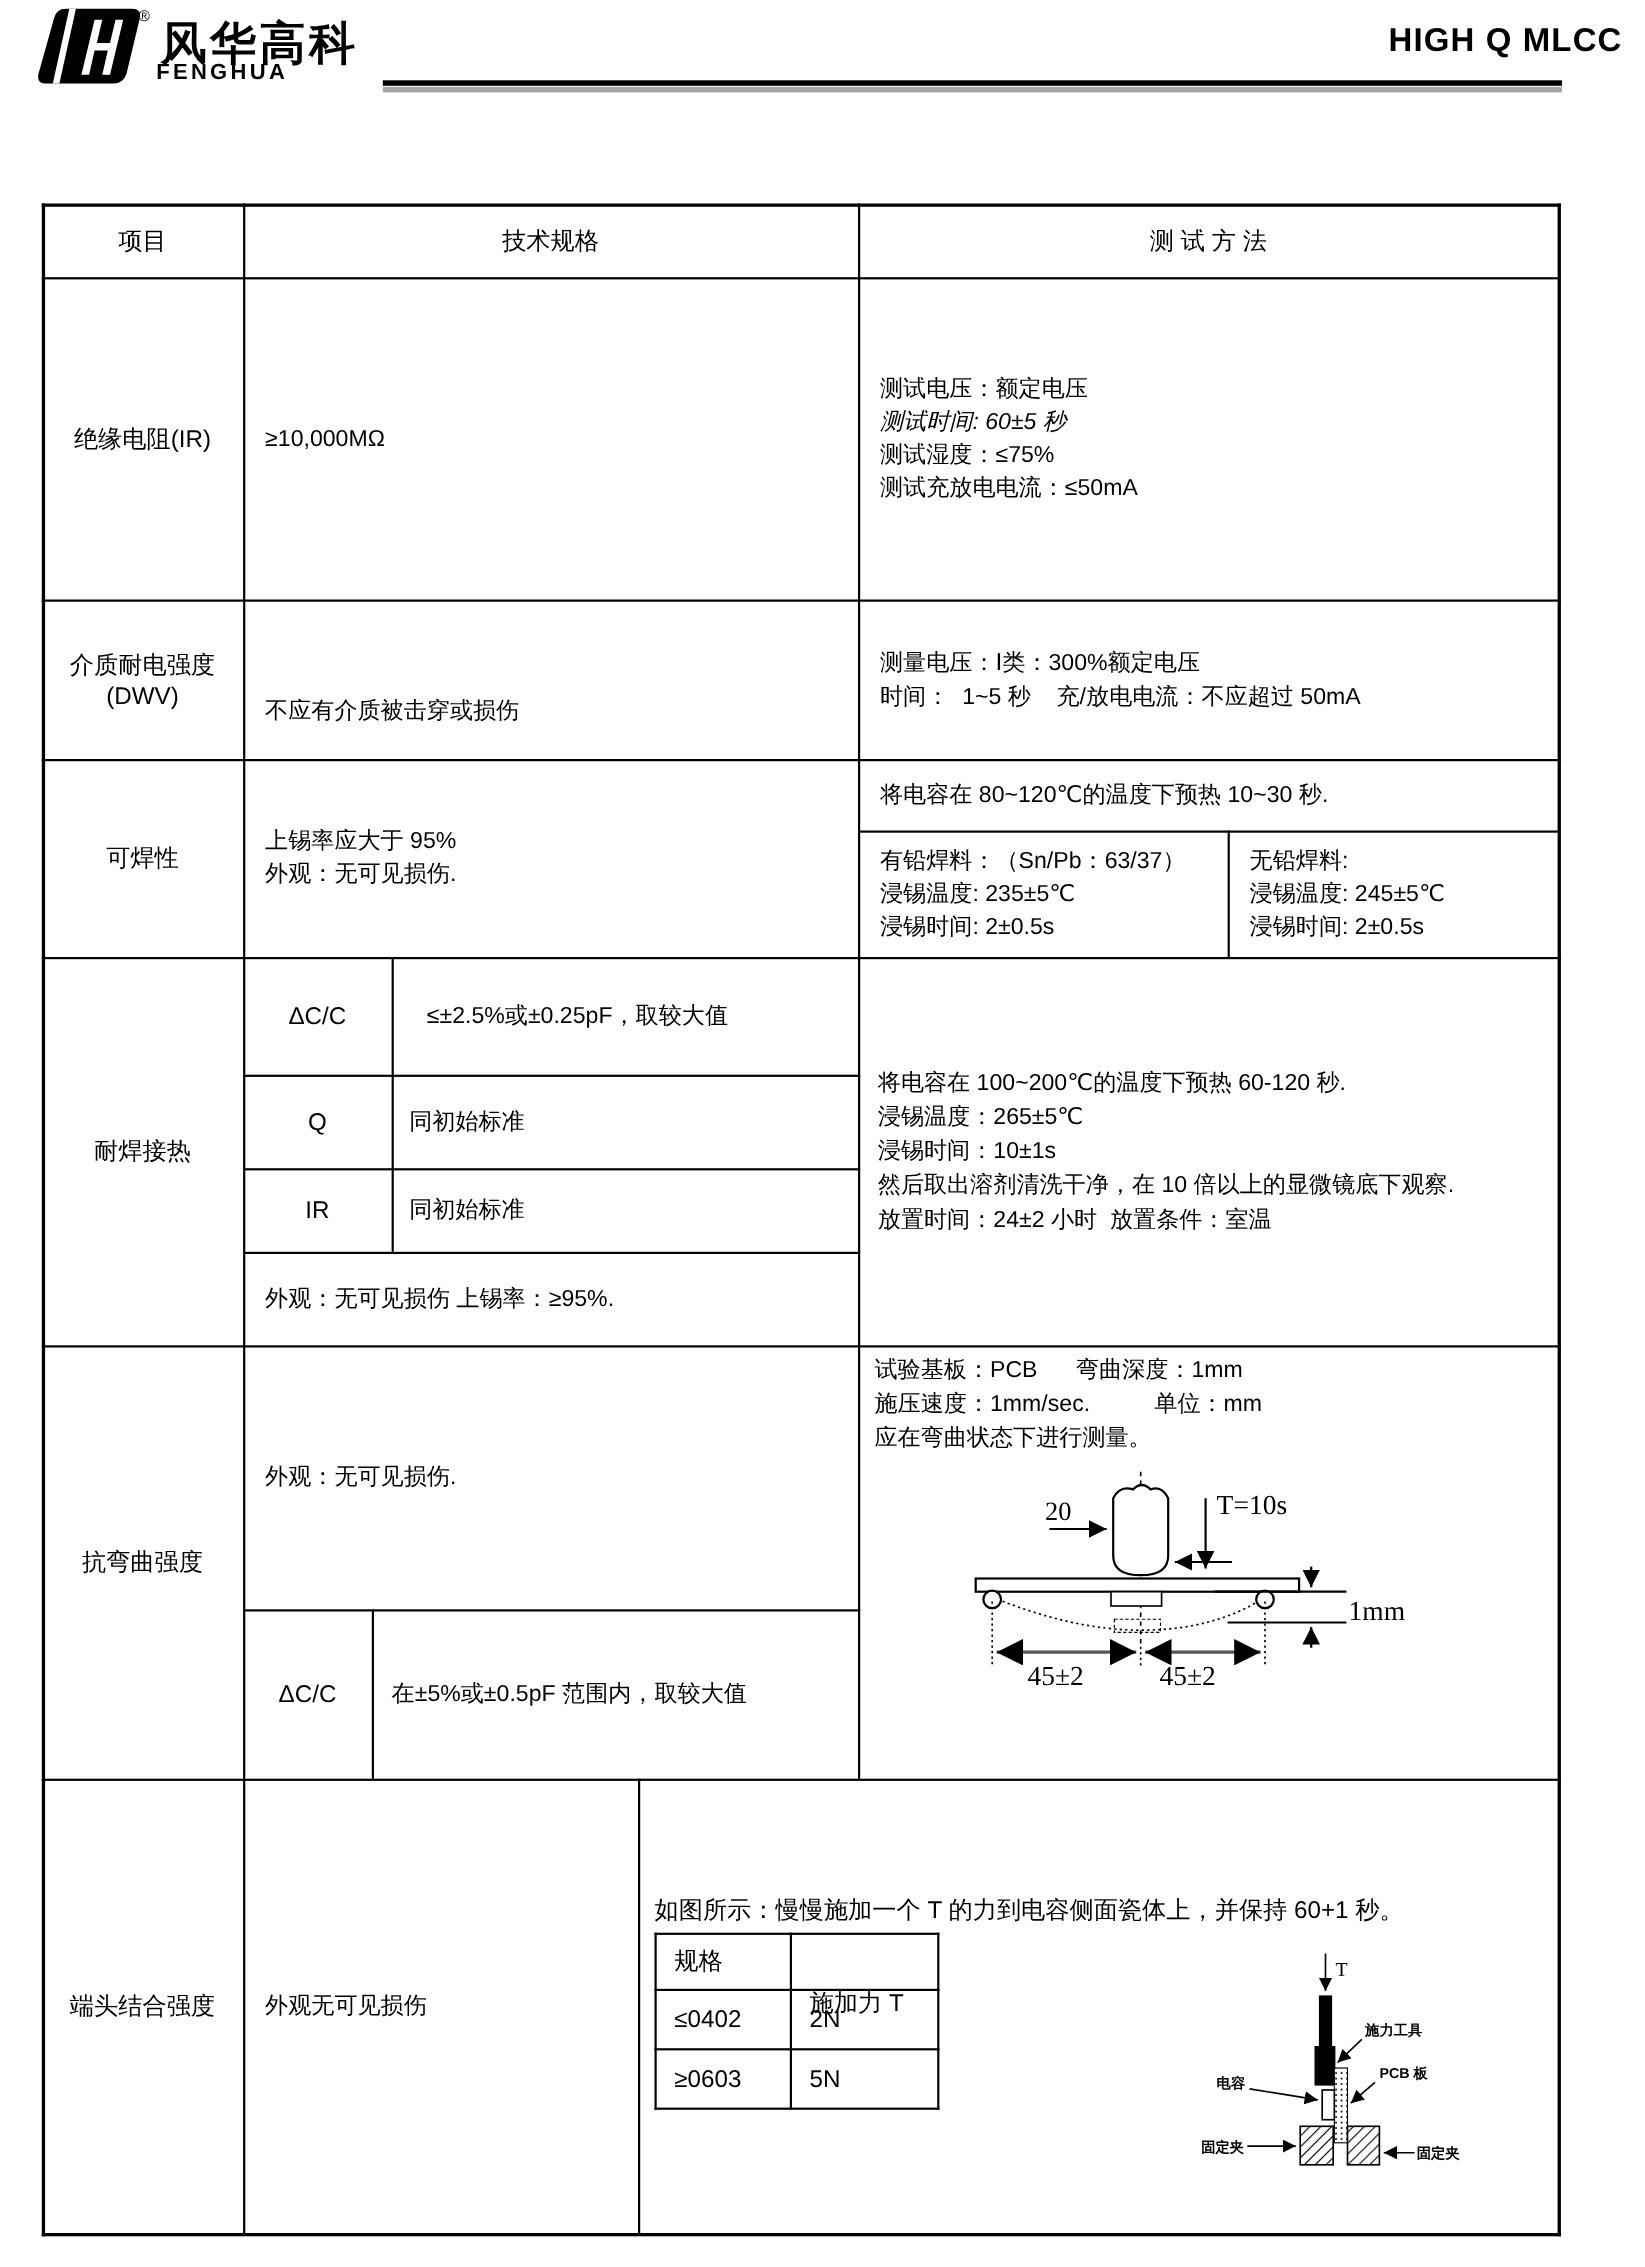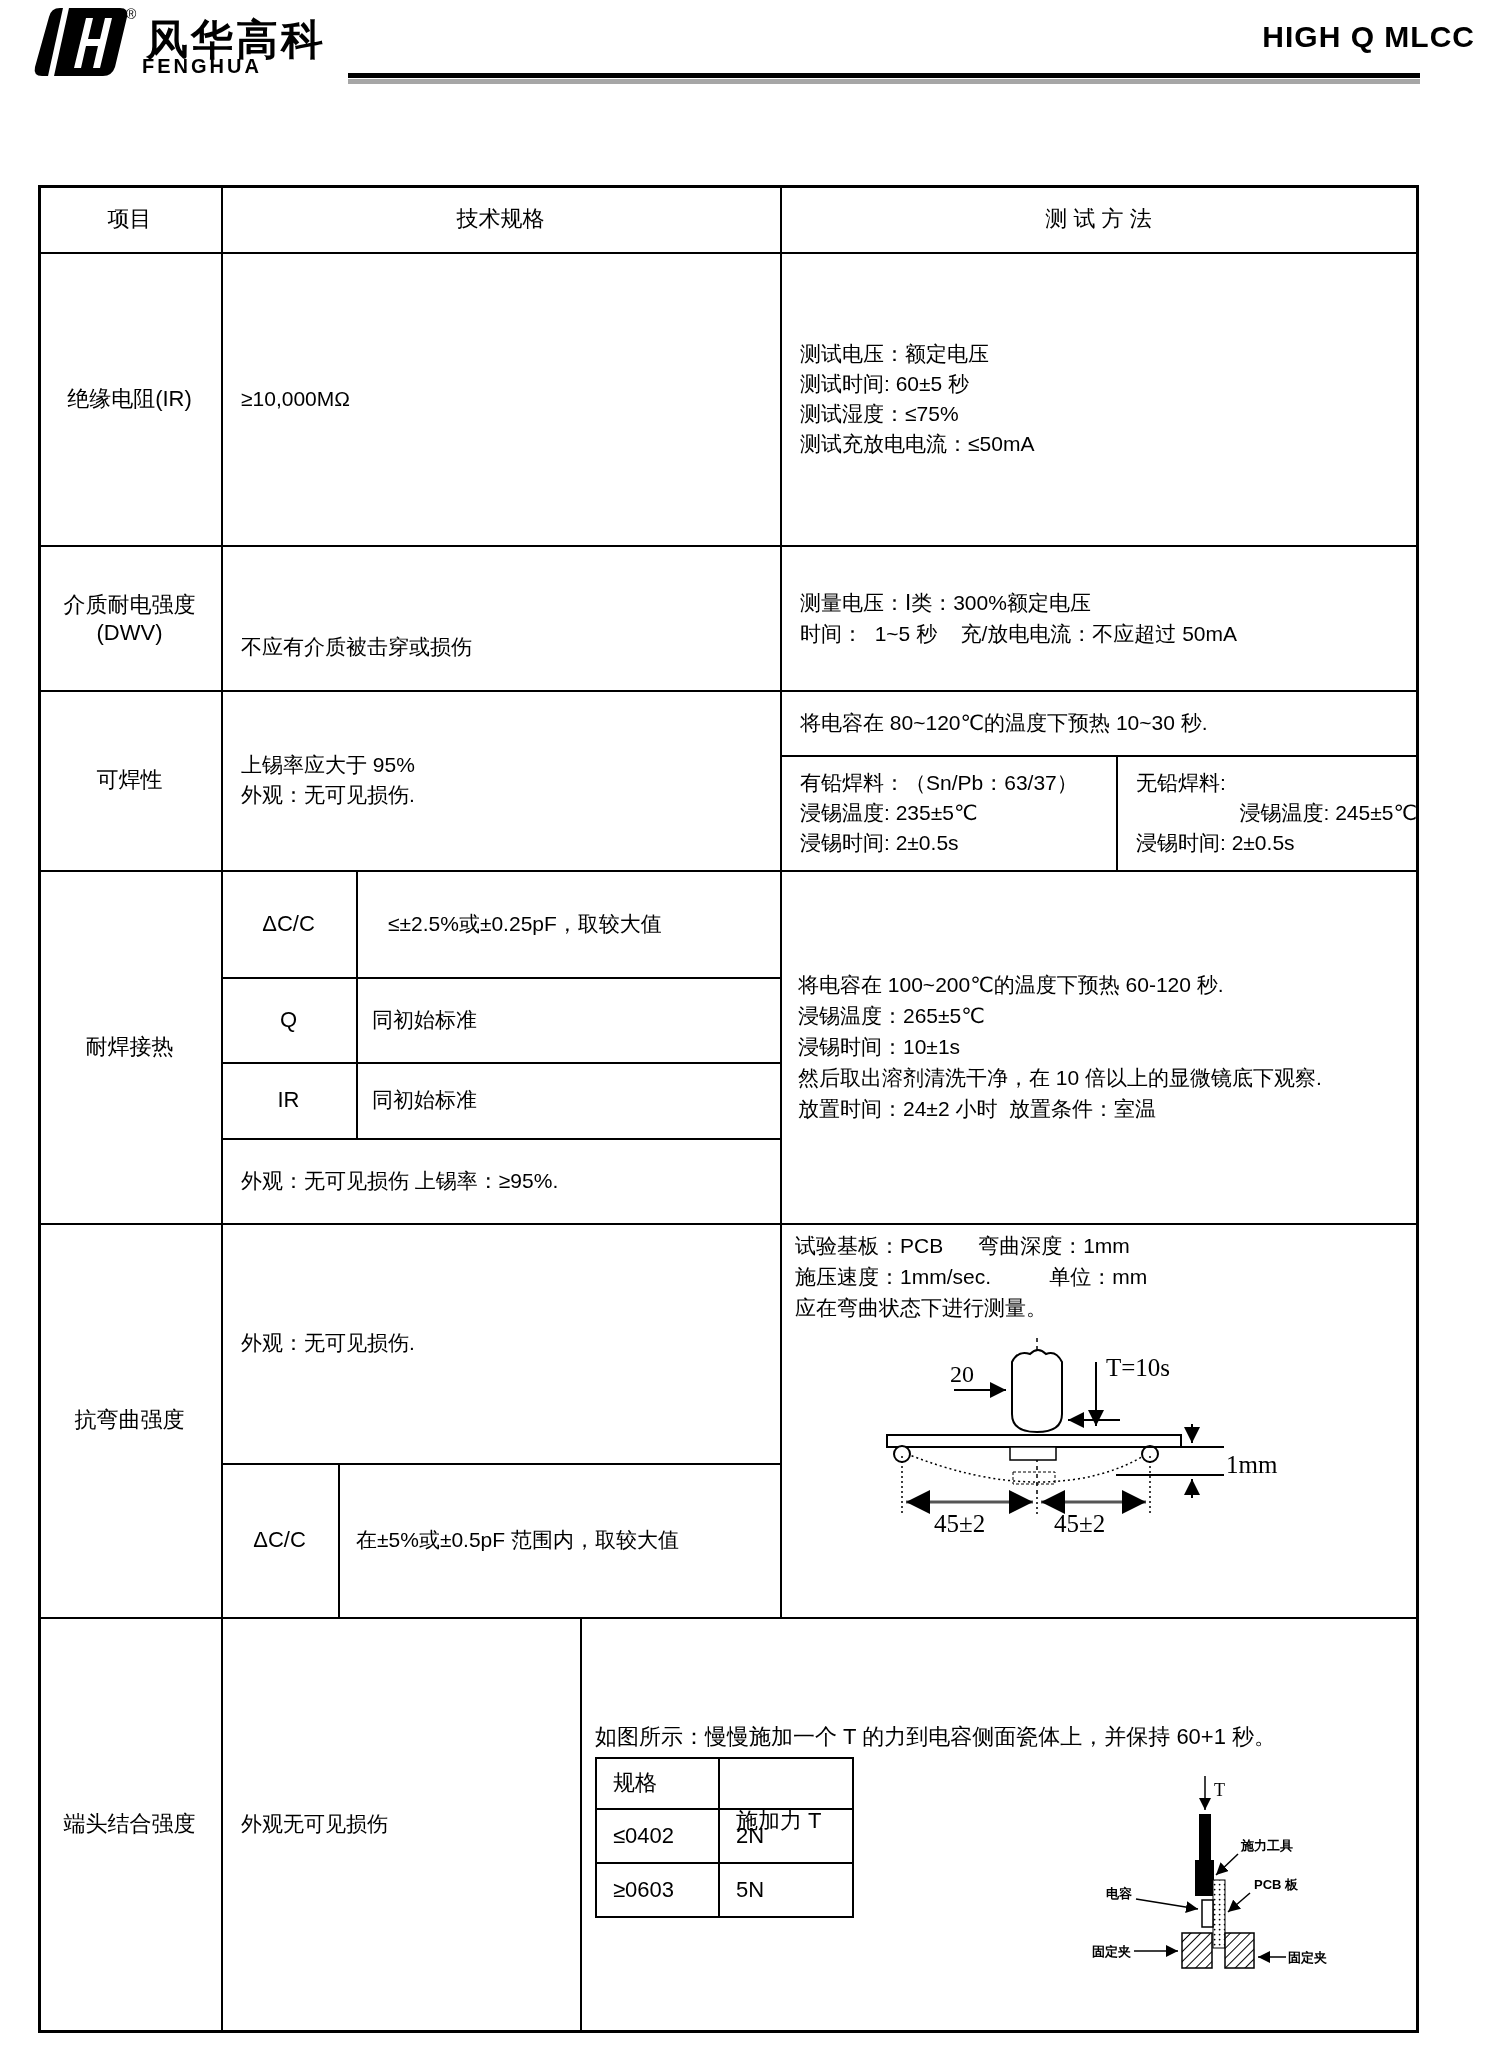--- a/index.html
+++ b/index.html
@@ -78,21 +78,21 @@
     </div>
 
   <div class="cell ctr f22" style="left:38px;top:252px;width:183px;height:293px;">
       <span>绝缘电阻(IR)</span>
     </div>
   <div class="cell vctr f24" style="left:221px;top:252px;width:559px;height:293px;padding-left:20px;">
       <div class="t" style="position:static;">≥10,000MΩ</div>
     </div>
   <div class="cell vctr" style="left:780px;top:252px;width:637px;height:293px;padding-left:20px;">
     <div class="t" style="position:static;">测试电压：额定电压</div>
-    <div class="t" style="position:static;">测试时间: 60±5 秒</div>
+    <div class="t" style="position:static;font-style:italic;">测试时间: 60±5 秒</div>
     <div class="t" style="position:static;">测试湿度：≤75%</div>
     <div class="t" style="position:static;">测试充放电电流：≤50mA</div>
   </div>
 
   <div class="cell ctr vctr f22" style="left:38px;top:545px;width:183px;height:145px;text-align:center;">
     <div>介质耐电强度</div>
     <div>(DWV)</div>
   </div>
   <div class="cell vctr" style="left:221px;top:574px;width:482px;height:145px;padding-left:20px;">
       <div class="t" style="position:static;">不应有介质被击穿或损伤</div>
@@ -112,21 +112,21 @@
   <div class="cell vctr" style="left:780px;top:690px;width:637px;height:65px;padding-left:20px;">
       <div class="t" style="position:static;">将电容在 80~120℃的温度下预热 10~30 秒.</div>
     </div>
   <div class="cell vctr" style="left:780px;top:755px;width:336px;height:115px;padding-left:20px;">
     <div class="t" style="position:static;">有铅焊料：（Sn/Pb：63/37）</div>
     <div class="t" style="position:static;">浸锡温度: 235±5℃</div>
     <div class="t" style="position:static;">浸锡时间: 2±0.5s</div>
   </div>
   <div class="cell vctr" style="left:1116px;top:755px;width:301px;height:115px;padding-left:20px;">
     <div class="t" style="position:static;">无铅焊料:</div>
-    <div class="t" style="position:static;text-align:right;">浸锡温度: 245±5℃</div>
+    <div class="t" style="position:static;">浸锡温度: 245±5℃</div>
     <div class="t" style="position:static;">浸锡时间: 2±0.5s</div>
   </div>
 
   <div class="cell ctr f22" style="left:38px;top:870px;width:183px;height:353px;">
       <span>耐焊接热</span>
     </div>
   <div class="cell ctr f22" style="left:221px;top:870px;width:135px;height:107px;">
       <span>ΔC/C</span>
     </div>
   <div class="cell vctr" style="left:356px;top:870px;width:364px;height:107px;padding-left:32px;">

